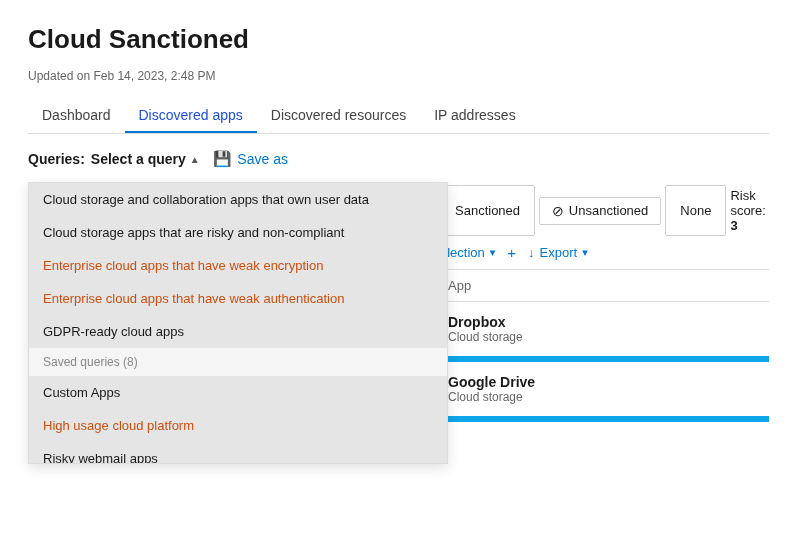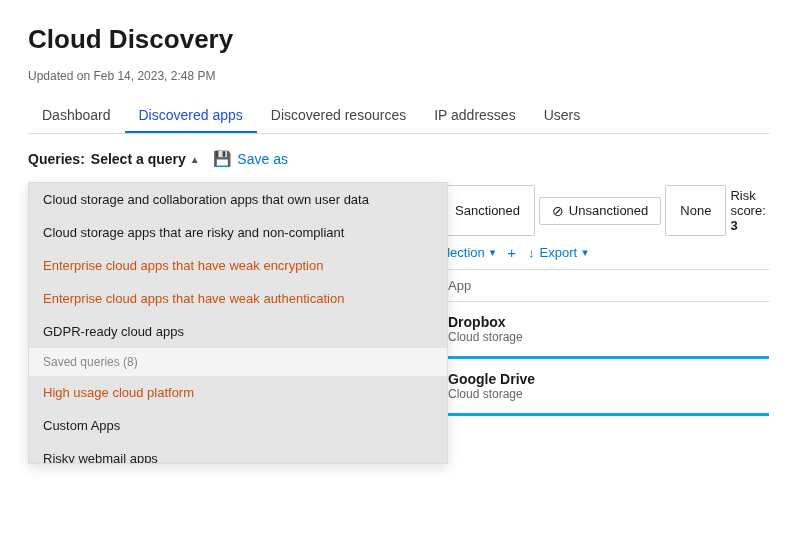--- a/index.html
+++ b/index.html
@@ -186,46 +186,45 @@
       padding: 8px 0;
       border-bottom: 1px solid #ddd;
       font-size: 13px;
       color: #666;
       font-weight: 400;
     }
     .col-app { width: 180px; padding-left: 8px; }
     .table-row-item {
       display: flex;
       padding: 12px 0;
-      border-bottom: 3px solid #0ea5e9;
+      border-bottom: 6px solid #0ea5e9;
       align-items: center;
     }
     .app-info { padding-left: 8px; }
     .app-name { font-size: 14px; font-weight: 600; color: #1a1a1a; }
     .app-category { font-size: 12px; color: #666; }
     .left-dropdown-area {
       position: relative;
       flex: 0 0 auto;
     }
   </style>
 </head>
 <body>
 
 <div class="page-container">
 
-  <div class="page-title">Cloud Discovery</div>
+  <div class="page-title">Cloud Sanctioned</div>
 
   <div class="updated-text">Updated on Feb 14, 2023, 2:48 PM</div>
 
   <div class="tabs-row">
     <div class="tab">Dashboard</div>
     <div class="tab active">Discovered apps</div>
     <div class="tab">Discovered resources</div>
     <div class="tab">IP addresses</div>
-    <div class="tab">Users</div>
   </div>
 
   <div class="toolbar-row">
 
     <div class="left-dropdown-area">
       <div style="display:flex;align-items:center;gap:6px;">
         <span class="queries-label"><strong>Queries:</strong></span>
         <button class="queries-dropdown-btn">
           <span>Select a query</span>
           <span class="chevron-icon">▲</span>
@@ -237,22 +236,22 @@
       </div>
 
       <div class="dropdown-menu">
         <div class="dropdown-scroll">
           <div class="dropdown-item">Cloud storage and collaboration apps that own user data</div>
           <div class="dropdown-item">Cloud storage apps that are risky and non-compliant</div>
           <div class="dropdown-item orange">Enterprise cloud apps that have weak encryption</div>
           <div class="dropdown-item orange">Enterprise cloud apps that have weak authentication</div>
           <div class="dropdown-item">GDPR-ready cloud apps</div>
           <div class="dropdown-item section-header">Saved queries (8)</div>
+          <div class="dropdown-item">Custom Apps</div>
           <div class="dropdown-item orange">High usage cloud platform</div>
-          <div class="dropdown-item">Custom Apps</div>
           <div class="dropdown-item">Risky webmail apps</div>
         </div>
       </div>
     </div>
   </div>
 
   <div style="position:absolute; top: 185px; left: 440px; right: 28px;">
 
     <div style="display:flex;align-items:center;gap:4px;margin-bottom:8px;">
       <button class="filter-btn">Sanctioned</button>

